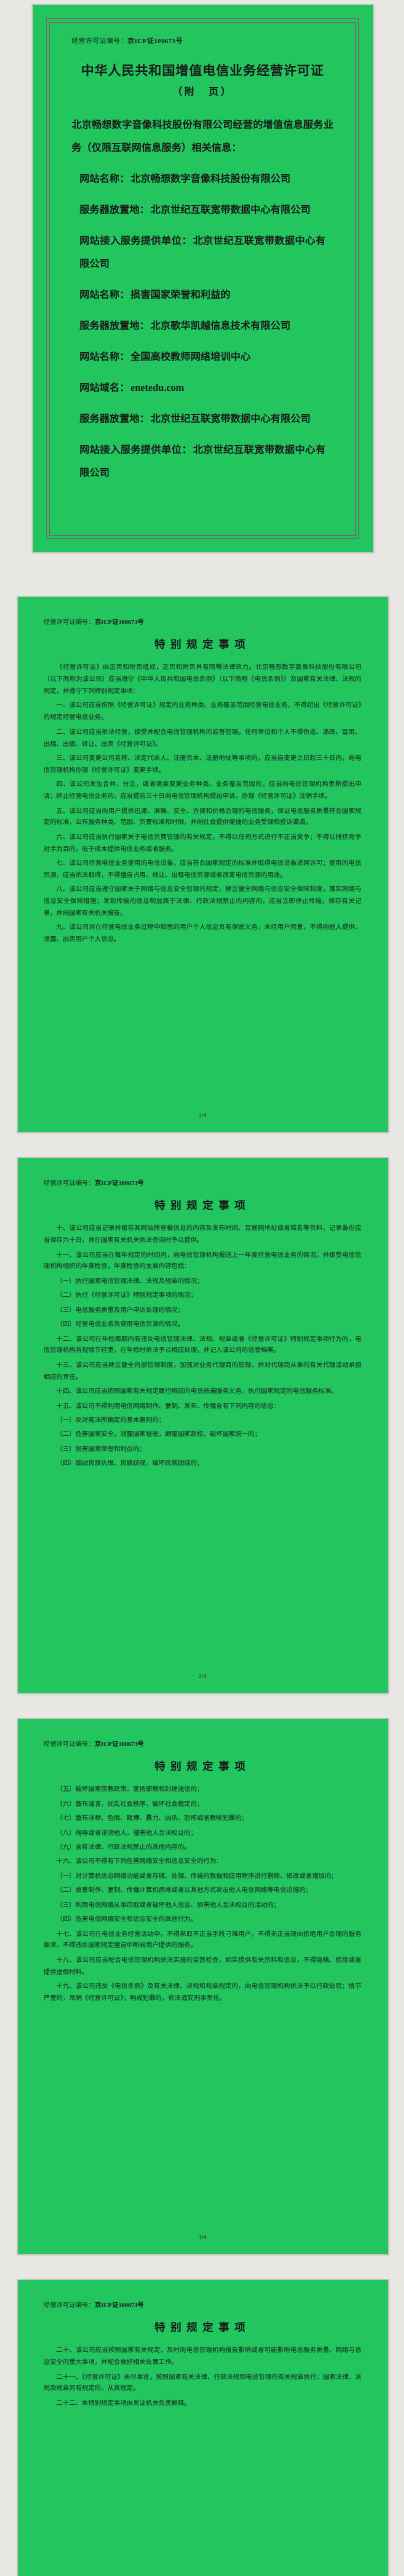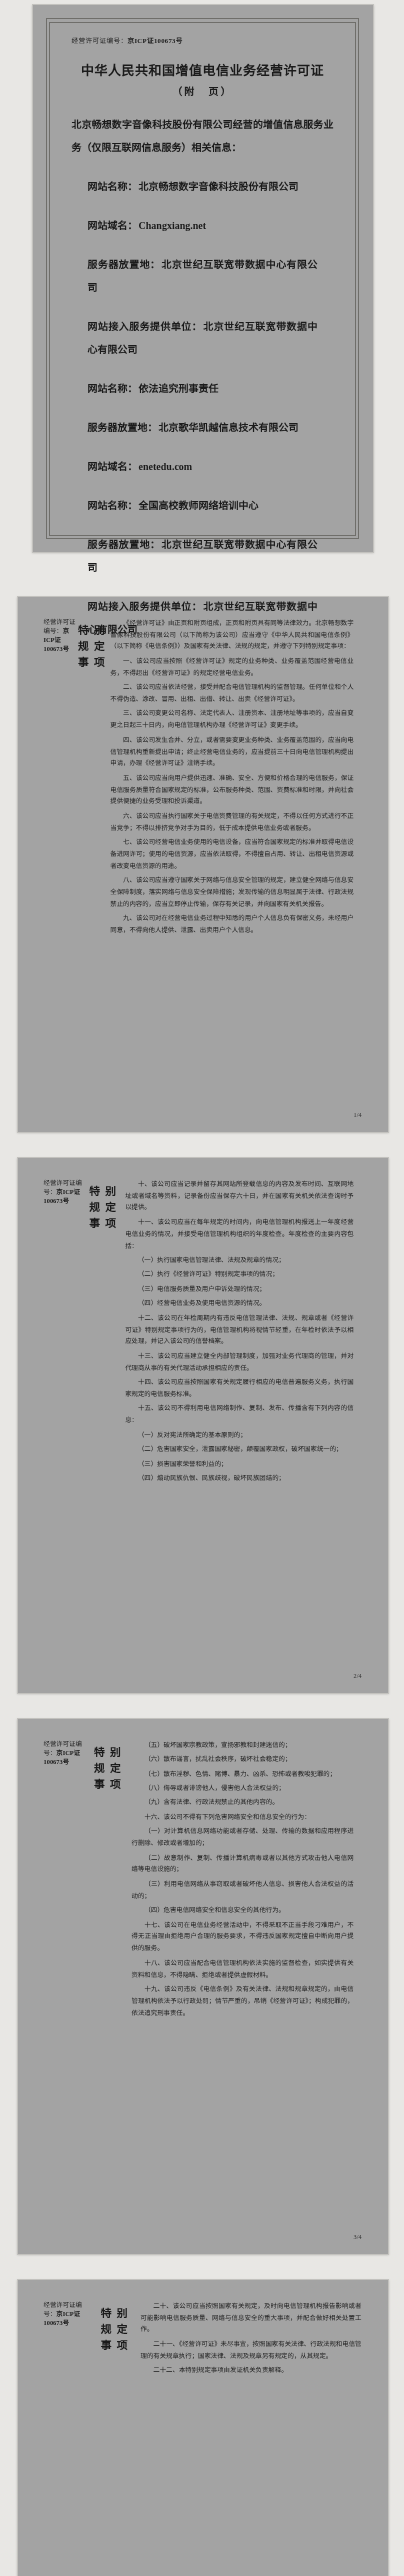--- a/index.html
+++ b/index.html
@@ -5,21 +5,21 @@
   html, body {
     margin: 0;
     padding: 0;
     background: #e8e7e4;
     font-family: "Liberation Serif", "DejaVu Serif", serif;
     color: #1b1b1b;
   }
   .doc { width: 405px; margin: 0 auto; padding: 4.1px 0 10.3px; }
 
   .sheet {
-    background: #a3a3a3;
+    background: #22c55e;
     border: 0.5px solid #c3c2be;
     box-shadow: 0 0.5px 2.1px rgba(0,0,0,0.18);
     margin: 0 auto;
     box-sizing: border-box;
   }
 
   
   .cert { width: 342px; height: 549px; padding: 13.4px; margin-bottom: 43px; }
   .cert-frame { border: 0.5px solid #6f6e6a; padding: 2.1px; height: 100%; box-sizing: border-box; }
   .cert-frame-inner {
@@ -41,31 +41,31 @@
   }
   .cert-sub {
     text-align: center;
     font-size: 10px;
     font-weight: bold;
     letter-spacing: 2.1px;
     margin: 1px 0 15.5px;
   }
   .cert-body { font-size: 10px; font-weight: 600; line-height: 2.3; }
   .cert-intro { margin: 0 0 2.1px; text-align: justify; }
-  .entry { margin: 16px; text-align: justify; }
+  .entry { margin: 8px; text-align: justify; }
   .entry .val { margin-left: 1px; }
 
   
   .reg {
     width: 372px;
     min-height: 537px;
     padding: 19.6px 26px 14.4px;
     margin-bottom: 24px;
     display: flex;
-    flex-direction: row;
+    flex-direction: column;
   }
   .reg:last-child { margin-bottom: 0; }
   .reg-head { font-size: 6.4px; margin-bottom: 5.2px; }
   .reg-head .lic-no { font-weight: bold; }
   .reg-title {
     text-align: center;
     font-size: 10.8px;
     font-weight: bold;
     letter-spacing: 5.2px;
     margin: 4.1px 0 10.3px;
@@ -99,48 +99,45 @@
         <h1 class="cert-title">中华人民共和国增值电信业务经营许可证</h1>
         <div class="cert-sub">（附　页）</div>
         <div class="cert-body">
           <p class="cert-intro">北京畅想数字音像科技股份有限公司经营的增值信息服务业务（仅限互联网信息服务）相关信息：</p>
           <div>
 
               <p class="entry">
                 <span class="lbl">网站名称：</span><span class="val">北京畅想数字音像科技股份有限公司</span>
               </p>
 
-              <p class="entry">
-                <span class="lbl">网站域名：</span><span class="val">Changxiang.net</span>
-              </p>
 
               <p class="entry">
                 <span class="lbl">服务器放置地：</span><span class="val">北京世纪互联宽带数据中心有限公司</span>
               </p>
 
               <p class="entry">
                 <span class="lbl">网站接入服务提供单位：</span><span class="val">北京世纪互联宽带数据中心有限公司</span>
               </p>
 
               <p class="entry">
-                <span class="lbl">网站名称：</span><span class="val">依法追究刑事责任</span>
+                <span class="lbl">网站名称：</span><span class="val">损害国家荣誉和利益的</span>
               </p>
 
 
               <p class="entry">
                 <span class="lbl">服务器放置地：</span><span class="val">北京歌华凯越信息技术有限公司</span>
               </p>
 
 
               <p class="entry">
+                <span class="lbl">网站名称：</span><span class="val">全国高校教师网络培训中心</span>
+              </p>
+
+              <p class="entry">
                 <span class="lbl">网站域名：</span><span class="val">enetedu.com</span>
-              </p>
-
-              <p class="entry">
-                <span class="lbl">网站名称：</span><span class="val">全国高校教师网络培训中心</span>
               </p>
 
               <p class="entry">
                 <span class="lbl">服务器放置地：</span><span class="val">北京世纪互联宽带数据中心有限公司</span>
               </p>
 
               <p class="entry">
                 <span class="lbl">网站接入服务提供单位：</span><span class="val">北京世纪互联宽带数据中心有限公司</span>
               </p>
             </div>

